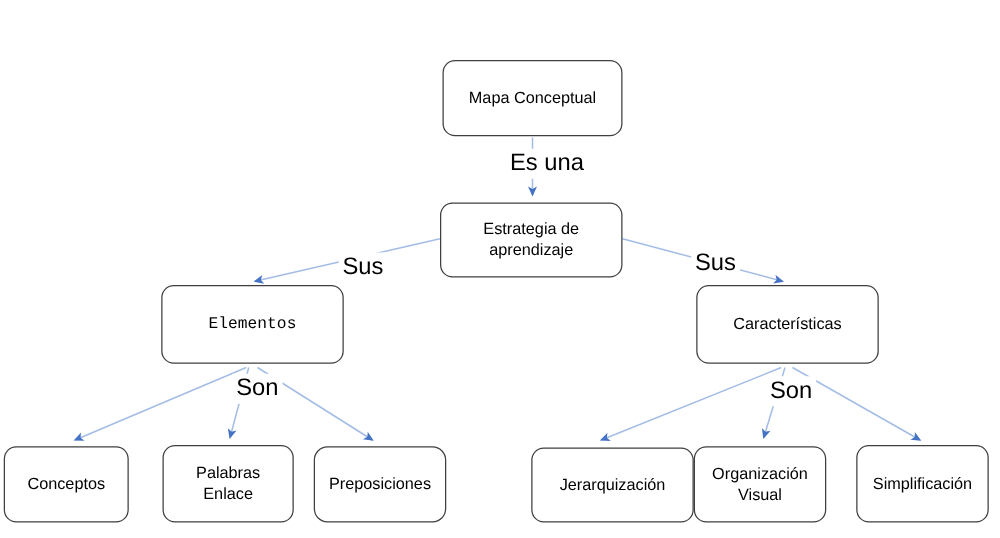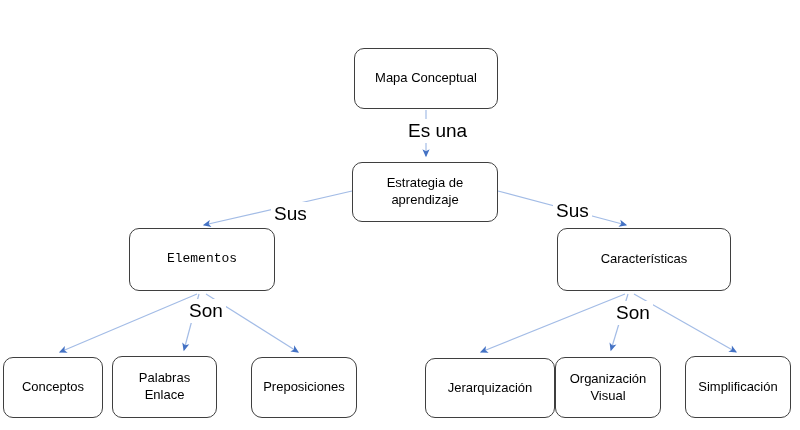--- a/index.html
+++ b/index.html
@@ -69,21 +69,21 @@
 
   <div class="edge-label" style="left:405px; top:119px;">Es una</div>
   <div class="edge-label" style="left:271px; top:202px;">Sus</div>
   <div class="edge-label" style="left:553px; top:199px;">Sus</div>
   <div class="edge-label" style="left:186px; top:299px;">Son</div>
   <div class="edge-label" style="left:613px; top:301px;">Son</div>
 
   <div class="node" style="left:354px; top:48px;  width:144px; height:61px;">Mapa Conceptual</div>
   <div class="node" style="left:352px; top:162px; width:146px; height:60px;text-align:center;">Estrategia de aprendizaje</div>
   <div class="node" style="left:129px; top:228px; width:146px; height:63px;font-family:Liberation Mono, monospace;">Elementos</div>
-  <div class="node" style="left:557px; top:228px; width:174px; height:63px;">Características</div>
+  <div class="node" style="left:557px; top:228px; width:146px; height:63px;">Características</div>
   <div class="node" style="left:3px;   top:357px; width:100px; height:61px;">Conceptos</div>
-  <div class="node" style="left:112px; top:356px; width:105px; height:62px;">Palabras Enlace</div>
+  <div class="node" style="left:130px; top:356px; width:105px; height:62px;">Palabras Enlace</div>
   <div class="node" style="left:251px; top:357px; width:106px; height:61px;border-radius:11px;">Preposiciones</div>
   <div class="node" style="left:425px; top:358px; width:130px; height:60px;">Jerarquización</div>
   <div class="node" style="left:555px; top:357px; width:106px; height:61px;">Organización Visual</div>
   <div class="node" style="left:685px; top:356px; width:106px; height:62px;">Simplificación</div>
 
 </div>
 
 </body></html>

